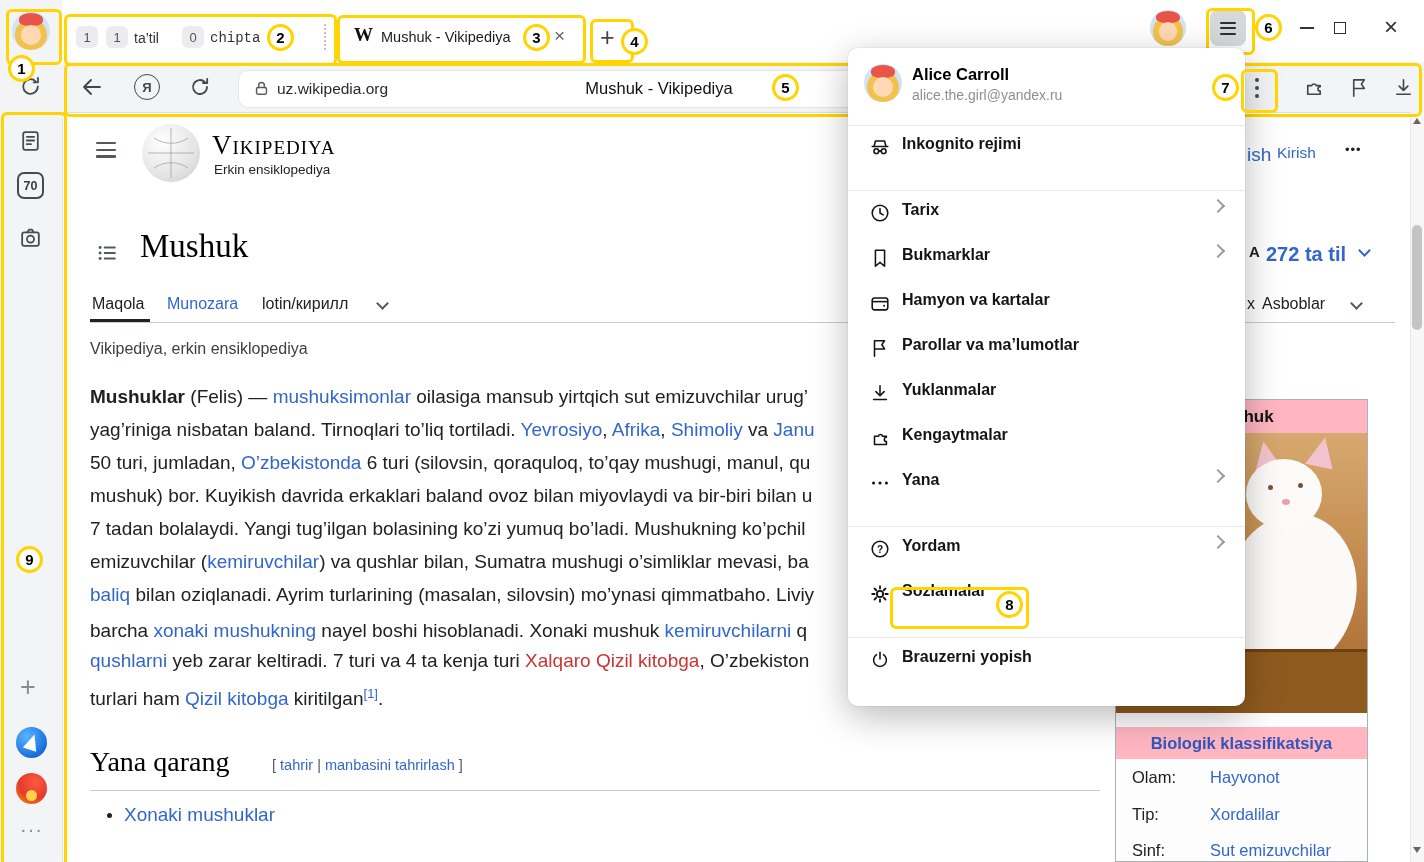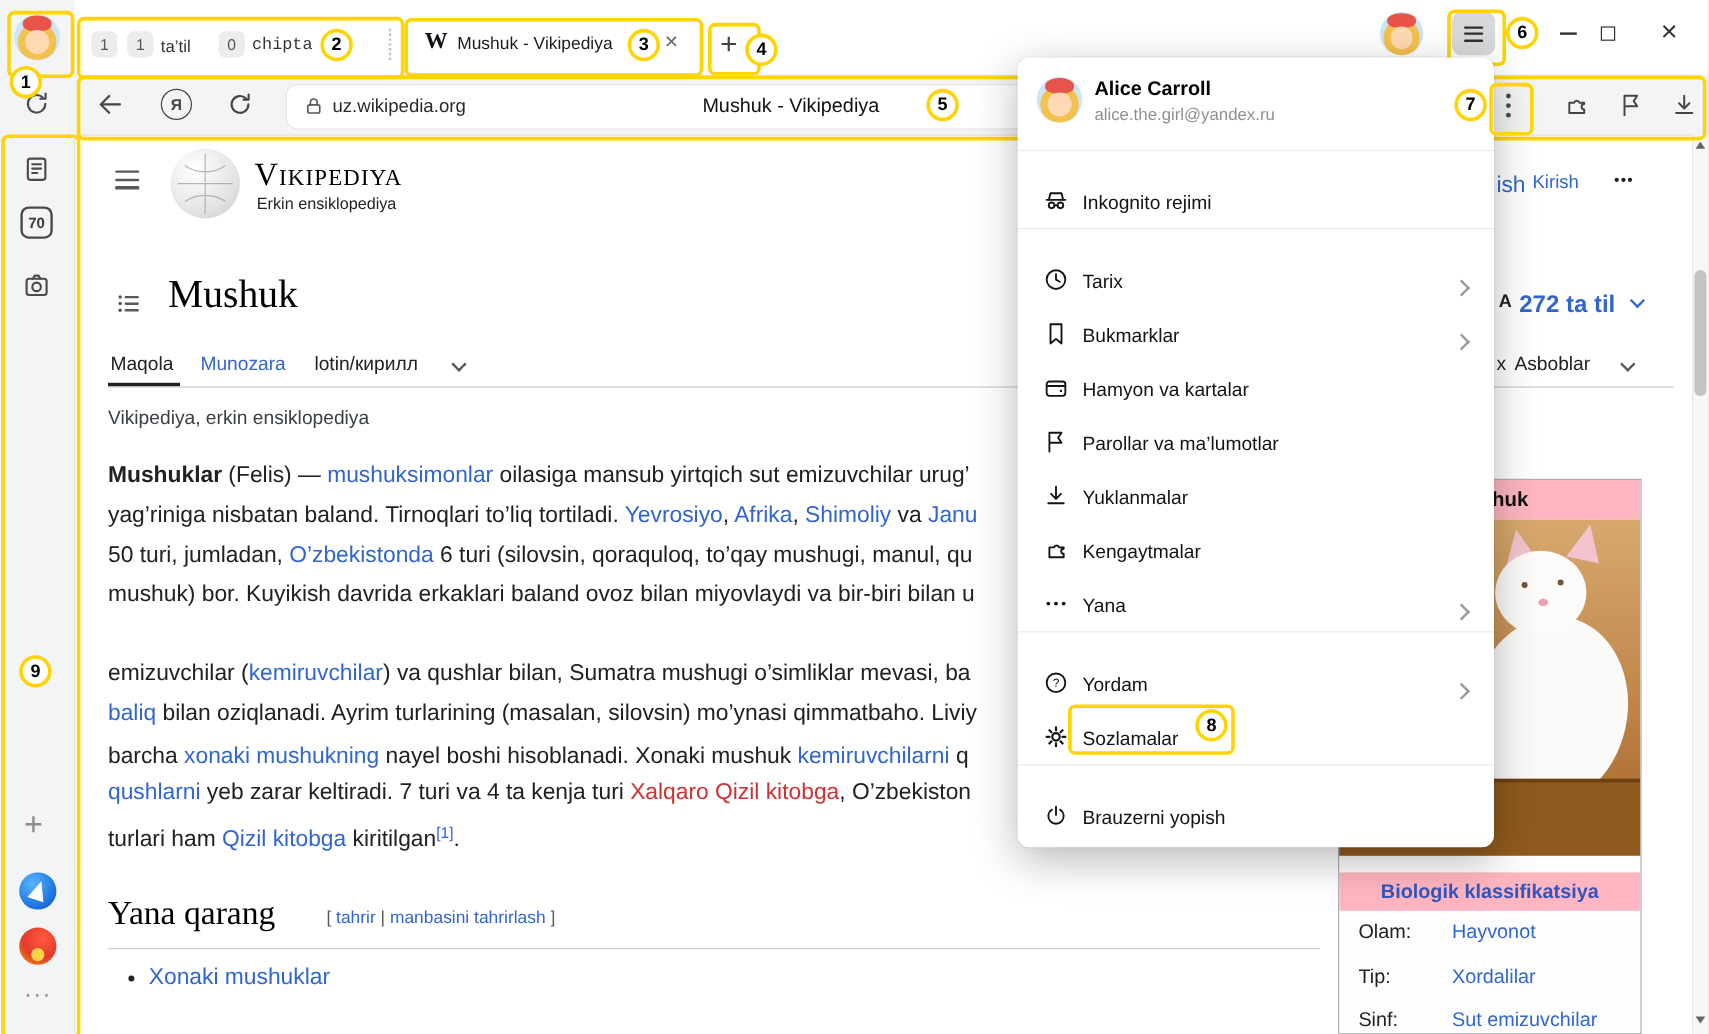--- a/index.html
+++ b/index.html
@@ -6,21 +6,21 @@
   .screen{position:relative;width:1424px;height:862px;background:#ffffff;overflow:hidden;
           font-family:"Liberation Sans",sans-serif;color:#202122;}
   .abs{position:absolute;}
   
   .sidebar{left:0;top:0;width:62px;height:862px;background:#f3f4f6;border-right:1px solid #e4e5e7;z-index:2;}
   .toolbar{left:62px;top:62px;width:1362px;height:50px;background:#f3f4f6;border-bottom:1px solid #dcdee0;z-index:3;}
   .tabrow{left:62px;top:0;width:1362px;height:62px;background:#ffffff;z-index:3;}
   .omnibox{background:#ffffff;border:1px solid #e3e4e6;border-radius:10px;}
   .pill{background:#ececee;border-radius:6px;color:#555;font-size:13px;display:flex;align-items:center;justify-content:center;}
   .menpackage{z-index:50;background:#fff;border-radius:10px;box-shadow:0 10px 36px rgba(0,0,0,.28),0 0 0 1px rgba(0,0,0,.04);}
-  .mrow{position:absolute;left:0;width:100%;height:44px;display:flex;align-items:flex-end;}
+  .mrow{position:absolute;left:0;width:100%;height:44px;display:flex;align-items:flex-start;font-weight:bold;}
   .mrow .micon{width:24px;height:24px;margin-left:20px;flex:0 0 24px;display:flex;align-items:center;justify-content:center;}
   .mrow .mlabel{margin-left:10px;font-size:16px;color:#141414;}
   .mdiv{position:absolute;left:0;width:100%;height:1px;background:#e9e9eb;}
   .chev-r{width:8px;height:8px;border-right:2px solid #9b9b9b;border-bottom:2px solid #9b9b9b;transform:rotate(-45deg);}
   .chev-d{width:7px;height:7px;border-right:2px solid currentColor;border-bottom:2px solid currentColor;transform:rotate(45deg);display:inline-block;}
   
   .ann-box{position:absolute;border:3px solid #ffd400;border-radius:6px;z-index:40;pointer-events:none;}
   .ann-box.hi{z-index:60;}
   .badge{position:absolute;width:27px;height:27px;border-radius:50%;background:#fff;border:3px solid #ffd400;
          box-sizing:border-box;display:flex;align-items:center;justify-content:center;
@@ -206,20 +206,21 @@
   <div class="abs" style="left:1262px;top:295px;font-size:16px;color:#202122;z-index:5;">Asboblar</div>
   <span class="abs chev-d" style="left:1352px;top:299px;color:#54595d;z-index:5;"></span>
   <div class="abs" style="left:90px;top:322px;width:1305px;height:1px;background:#c8ccd1;z-index:5;"></div>
 
   <div class="abs" style="left:90px;top:340px;font-size:16px;color:#3a3f44;z-index:5;">Vikipediya, erkin ensiklopediya</div>
 
   <div class="pline" style="top:380px;z-index:5;"><span class="seg-b">Mushuklar</span><span> (Felis) — </span><span class="seg-l">mushuksimonlar</span><span> oilasiga mansub yirtqich sut emizuvchilar urug’</span></div>
   <div class="pline" style="top:413px;z-index:5;"><span>yag’riniga nisbatan baland. Tirnoqlari to’liq tortiladi. </span><span class="seg-l">Yevrosiyo</span><span>, </span><span class="seg-l">Afrika</span><span>, </span><span class="seg-l">Shimoliy</span><span> va </span><span class="seg-l">Janu</span></div>
   <div class="pline" style="top:446px;z-index:5;"><span>50 turi, jumladan, </span><span class="seg-l">O’zbekistonda</span><span> 6 turi (silovsin, qoraquloq, to’qay mushugi, manul, qu</span></div>
   <div class="pline" style="top:479px;z-index:5;"><span>mushuk) bor. Kuyikish davrida erkaklari baland ovoz bilan miyovlaydi va bir-biri bilan u</span></div>
+  <div class="pline" style="top:512px;z-index:5;"><span>7 tadan bolalaydi. Yangi tug’ilgan bolasining ko’zi yumuq bo’ladi. Mushukning ko’pchil</span></div>
   <div class="pline" style="top:545px;z-index:5;"><span>emizuvchilar (</span><span class="seg-l">kemiruvchilar</span><span>) va qushlar bilan, Sumatra mushugi o’simliklar mevasi, ba</span></div>
   <div class="pline" style="top:578px;z-index:5;"><span class="seg-l">baliq</span><span> bilan oziqlanadi. Ayrim turlarining (masalan, silovsin) mo’ynasi qimmatbaho. Liviy</span></div>
   <div class="pline" style="top:614px;z-index:5;"><span>barcha </span><span class="seg-l">xonaki mushukning</span><span> nayel boshi hisoblanadi. Xonaki mushuk </span><span class="seg-l">kemiruvchilarni</span><span> q</span></div>
   <div class="pline" style="top:644px;z-index:5;"><span class="seg-l">qushlarni</span><span> yeb zarar keltiradi. 7 turi va 4 ta kenja turi </span><span class="seg-r">Xalqaro Qizil kitobga</span><span>, O’zbekiston</span></div>
   <div class="pline" style="top:677px;z-index:5;"><span>turlari ham </span><span class="seg-l">Qizil kitobga</span><span> kiritilgan</span><span class="seg-sup">[1]</span><span>.</span></div>
 
   <div class="abs serif" style="left:90px;top:746px;font-size:28px;color:#000;z-index:5;">Yana qarang</div>
   <div class="abs" style="left:272px;top:757px;font-size:14.5px;color:#54595d;z-index:5;"><span>[ </span><span class="seg-l">tahrir</span><span> | </span><span class="seg-l">manbasini tahrirlash</span><span> ]</span></div>
   <div class="abs" style="left:90px;top:790px;width:1010px;height:1px;background:#c8ccd1;z-index:5;"></div>
   <div class="abs" style="left:107px;top:813px;width:5px;height:5px;border-radius:50%;background:#202122;z-index:5;"></div>

